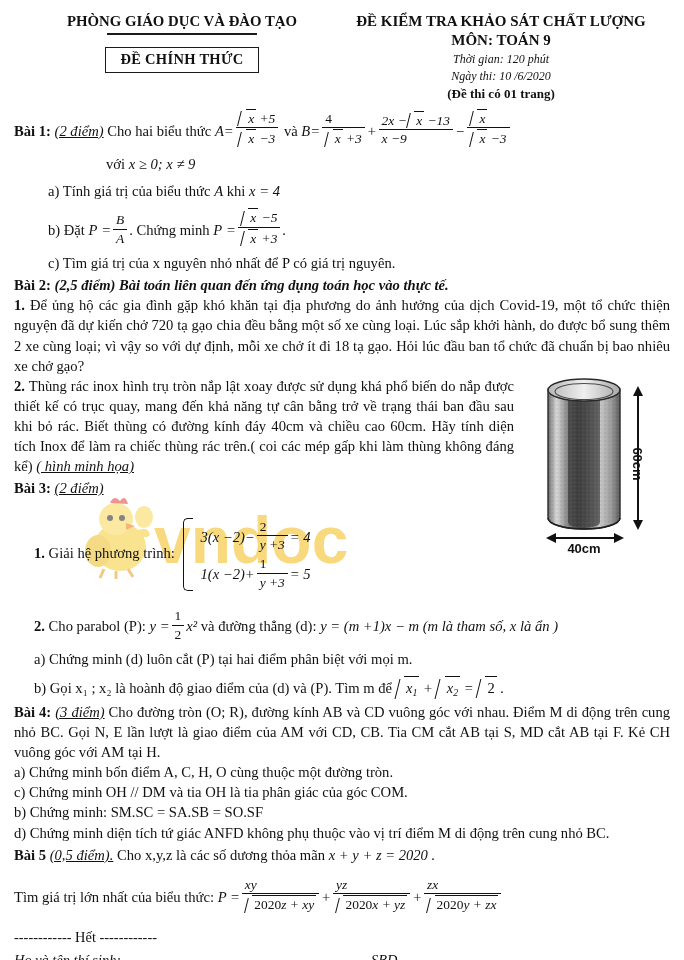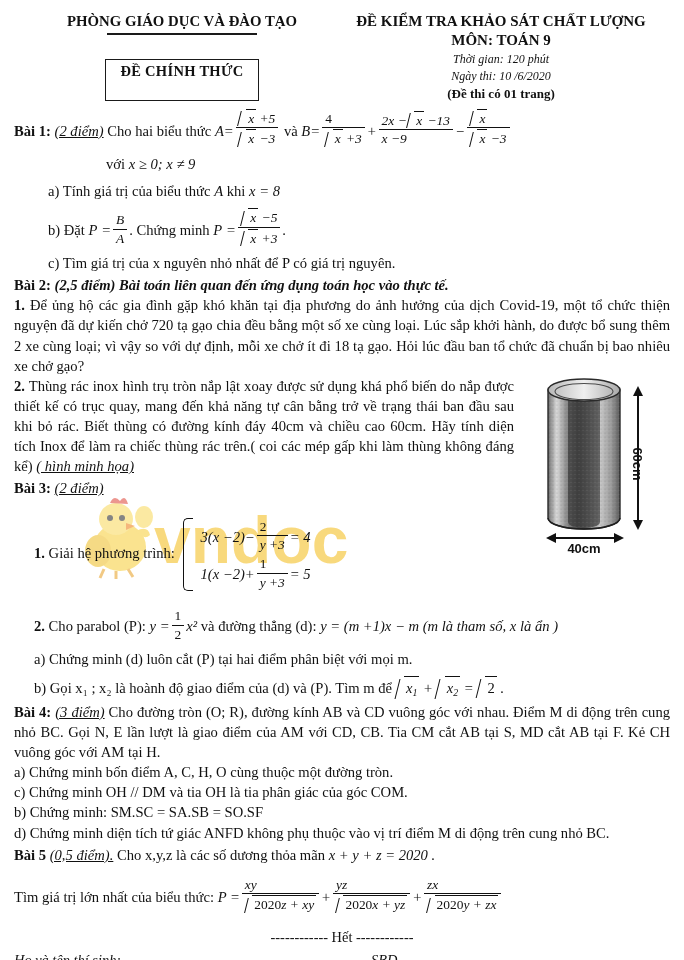--- a/index.html
+++ b/index.html
@@ -63,22 +63,22 @@
   }
   .hdr-rule {
     width: 150px;
     height: 2px;
     background: #1a1a1a;
     margin: 3px auto 0 auto;
   }
   .official-box {
     display: inline-block;
     border: 1.6px solid #1a1a1a;
-    padding: 3px 14px 20px 14px;
-    margin-top: 24px;
+    padding: 3px 14px 4px 14px;
+    margin-top: 12px;
     font-weight: bold;
     font-size: 14.5px;
     letter-spacing: .3px;
   }
   .hdr-title {
     font-size: 15px;
     font-weight: bold;
     line-height: 1.2;
   }
   .hdr-sub {
@@ -197,21 +197,20 @@
 
   
   .footer {
     position: relative;
     z-index: 2;
     padding: 0 14px;
     margin-top: 16px;
     font-size: 14.4px;
   }
   .het {
-    text-align: center;
     font-style: normal;
   }
   .f-it { font-style: italic; }
   .dots { letter-spacing: .5px; }
 </style>
 </head>
 <body>
 
 <div class="page">
 
@@ -315,21 +314,21 @@
     <div class="blk indent2">
       <span>với</span>
       <span class="m">x ≥ 0; x ≠ 9</span>
     </div>
 
     <div class="blk indent1">
       <span>a)</span>
       <span>Tính giá trị của biểu thức</span>
       <span class="m">A</span>
       <span>khi</span>
-      <span class="m">x = 8</span>
+      <span class="m">x = 4</span>
     </div>
 
     <div class="blk indent1">
       <span>b)</span>
       <span>Đặt</span>
       <span class="m">P&nbsp;=<span class="frac"><span class="num">B</span><span class="den">A</span></span></span>.
       <span>Chứng minh</span>
       <span class="m">P&nbsp;=<span class="frac"><span class="num"><span class="sqrt"><span class="rad">x</span></span> −5</span><span class="den"><span class="sqrt"><span class="rad">x</span></span> +3</span></span></span>.
     </div>
 

